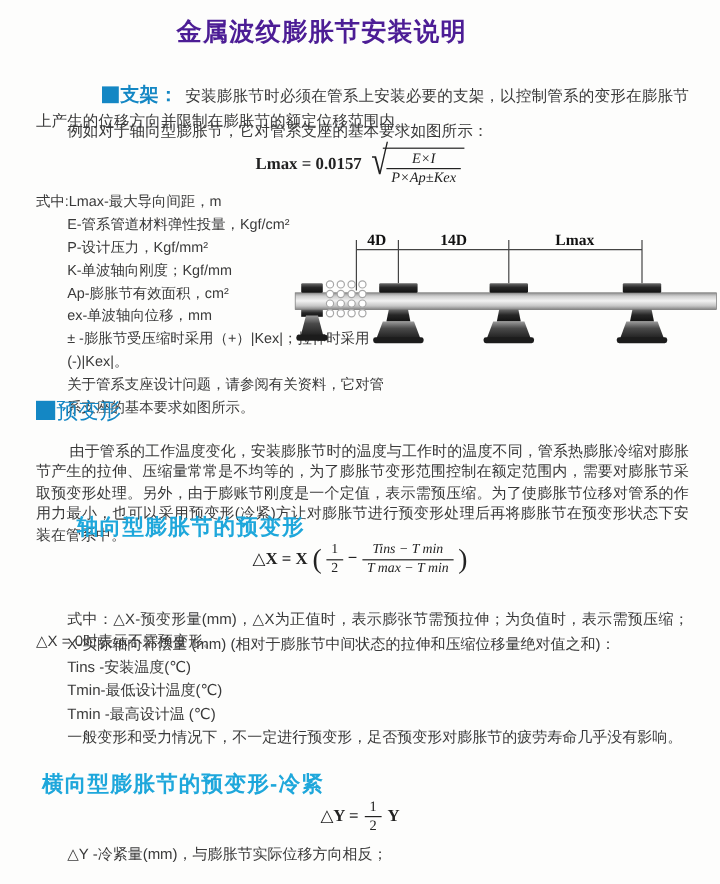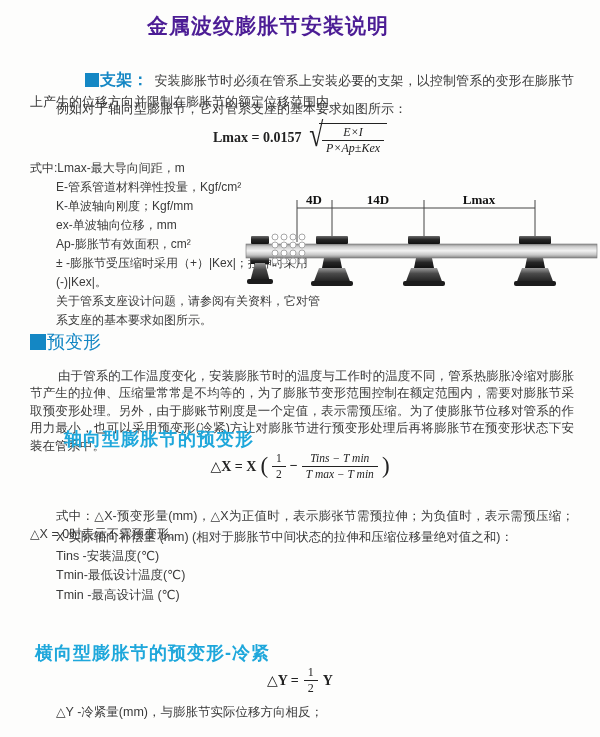--- a/index.html
+++ b/index.html
@@ -60,23 +60,24 @@
         <span class="num">E×I</span>
         <span class="den">P×Ap±Kex</span>
       </span>
     </span>
   </span>
 </div>
 
 <div class="abs deflist">
   <div class="first">式中:Lmax-最大导向间距，m</div>
   <div>E-管系管道材料弹性投量，Kgf/cm²</div>
+  <div>P-设计压力，Kgf/mm²</div>
   <div>K-单波轴向刚度；Kgf/mm</div>
+  <div>Ap-膨胀节有效面积，cm²</div>
   <div>ex-单波轴向位移，mm</div>
-  <div>Ap-膨胀节有效面积，cm²</div>
   <div>± -膨胀节受压缩时采用（+）|Kex|；拉伸时采用(-)|Kex|。</div>
   <div>关于管系支座设计问题，请参阅有关资料，它对管系支座的基本要求如图所示。</div>
 </div>
 
 <svg class="abs" style="left:244px;top:192px;" width="356" height="100" viewBox="0 0 356 100">
   <defs>
     <linearGradient id="pipeGrad" x1="0" y1="0" x2="0" y2="1">
       <stop offset="0%" stop-color="#8f8f8f"></stop>
         <stop offset="20%" stop-color="#cfcfcf"></stop>
       <stop offset="48%" stop-color="#f2f2f2"></stop>
@@ -175,20 +176,21 @@
   <span class="paren">)</span>
 </div>
 
 <p class="abs p4">式中：△X-预变形量(mm)，△X为正值时，表示膨张节需预拉伸；为负值时，表示需预压缩；△X = 0时表示不需预变形。</p>
 
 <div class="abs items">
   <div>X-实际轴向补偿量 (mm) (相对于膨胀节中间状态的拉伸和压缩位移量绝对值之和)：</div>
   <div>Tins -安装温度(℃)</div>
   <div>Tmin-最低设计温度(℃)</div>
   <div>Tmin -最高设计温 (℃)</div>
+  <div>一般变形和受力情况下，不一定进行预变形，足否预变形对膨胀节的疲劳寿命几乎没有影响。</div>
 </div>
 
 <div class="abs subhead" style="top:641px;left:35px;">横向型膨胀节的预变形-冷紧</div>
 
 <div class="abs formula-row f3">
   <span class="f-bold">△Y =</span>
   <span class="frac" style="margin:0 5px;">
     <span class="num">1</span>
     <span class="den">2</span>
   </span>

